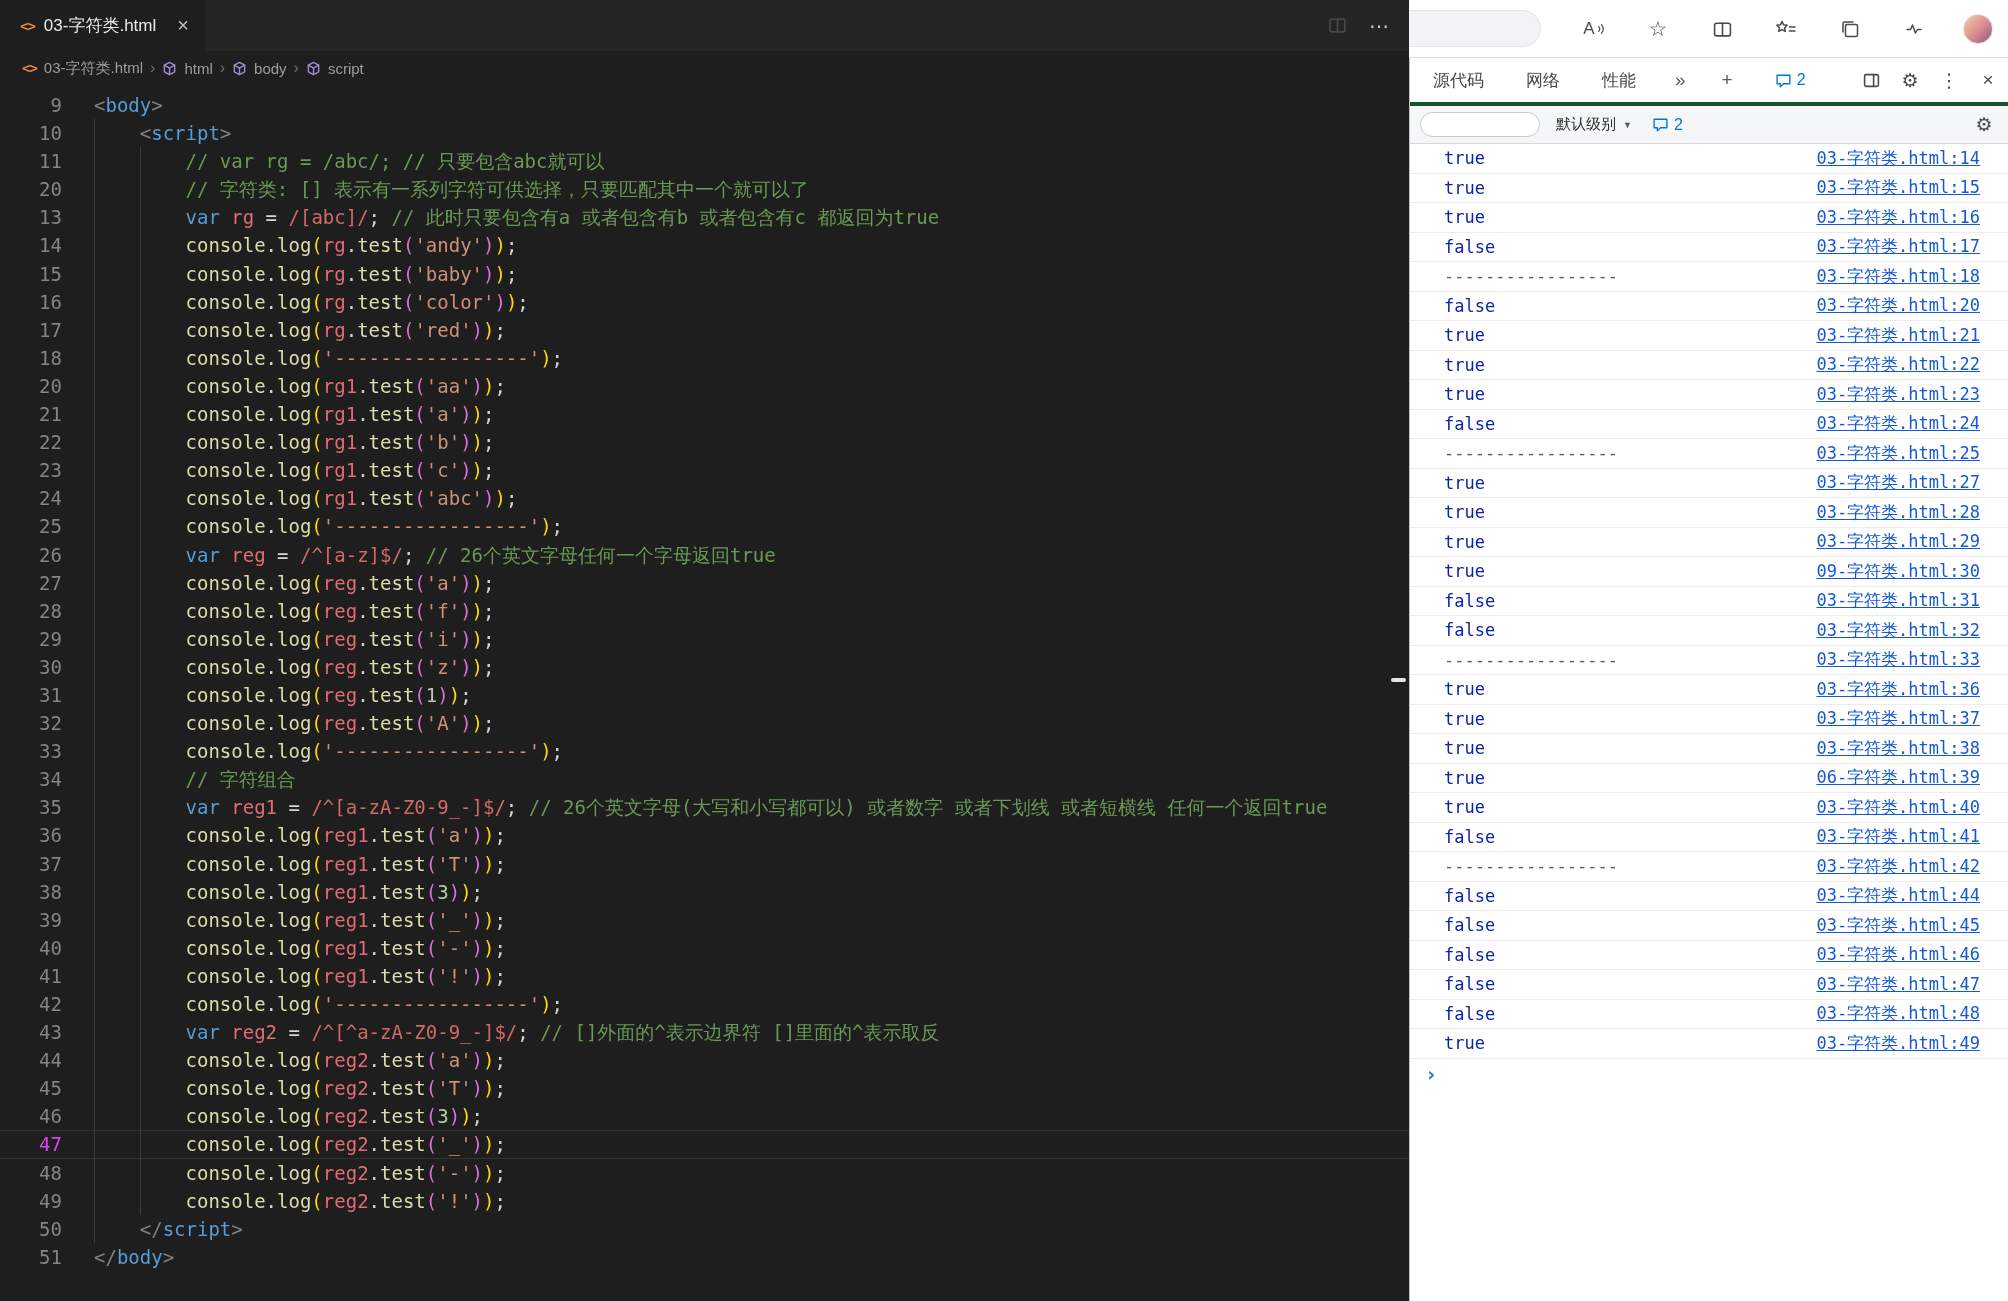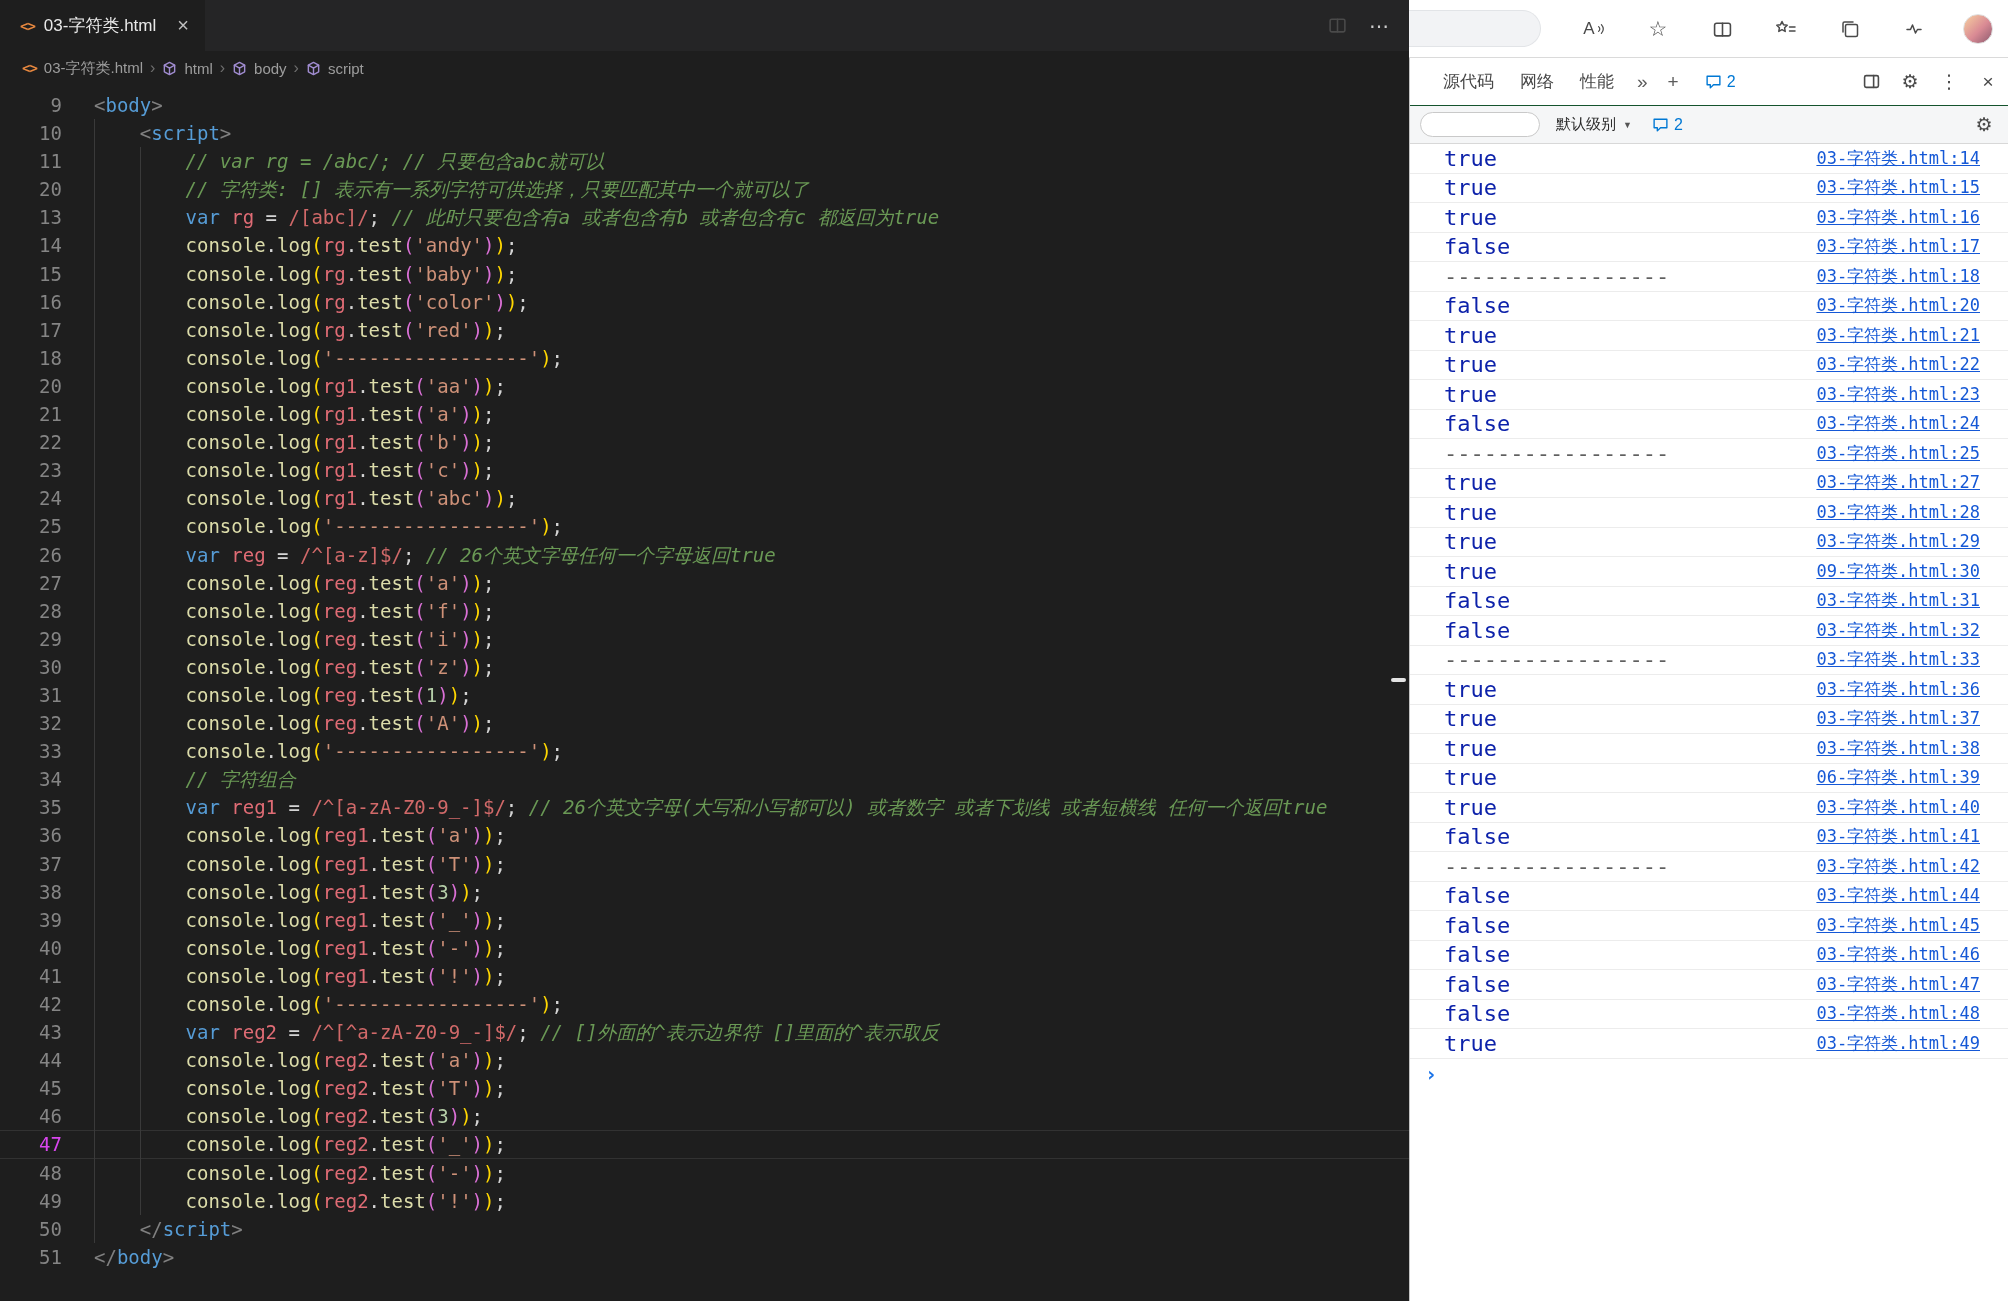--- a/index.html
+++ b/index.html
@@ -25,21 +25,21 @@
   .gut { flex:none; width:62px; text-align:right; color:#858585; user-select:none; }
   .code-line.cur .gut { color:#d946ef; }
   .codetxt { margin-left:32px; }
   .ind { display:inline-block; height:28.1px; vertical-align:top;
          background:repeating-linear-gradient(to right,#3a3a3a 0,#3a3a3a 1px,transparent 1px,transparent 4ch); }
   .tk-kw  { color:var(--c-keyword,#569cd6); }
   .tk-vr  { color:var(--c-variable,#e06c75); }
   .tk-fn  { color:var(--c-function,#dcdcaa); }
   .tk-str { color:var(--c-string,#ce9178); }
   .tk-rgx { color:var(--c-regex,#d16969); }
-  .tk-cmt { color:var(--c-comment,#6a9955);font-style:italic; }
+  .tk-cmt { color:var(--c-comment,#6a9955); }
   .tk-num { color:var(--c-number,#b5cea8); }
   .tk-pun { color:var(--c-punct,#d4d4d4); }
   .tk-tag { color:var(--c-tag,#569cd6); }
   .tk-tagp{ color:var(--c-tag_punct,#808080); }
   .tk-b1  { color:var(--c-bracket1,#ffd700); }
   .tk-b2  { color:var(--c-bracket2,#da70d6); }
   .sash { position:absolute; right:3px; top:678px; width:15px; height:4px; background:#e3e3e3; border-radius:2px; }
 
   
   .browser { width:599px; height:100%; display:flex; flex-direction:column; background:#fff; }
@@ -47,38 +47,38 @@
   .addr-stub { position:absolute; left:0; top:10px; width:132px; height:37px; background:#f2f3f5;
                border:1px solid #e2e4e7; border-left:none; border-radius:0 19px 19px 0; }
   .chrome-icons { position:absolute; left:168px; top:0; height:58px; display:flex; align-items:center; gap:30px; }
   .cicon { width:34px; height:34px; display:flex; align-items:center; justify-content:center; color:#4a4a4a; cursor:pointer; }
   .ra-wrap { display:flex; align-items:center; gap:2px; font-size:17px; color:#4a4a4a; }
   .star-glyph { font-size:21px; }
   .avatar { width:30px; height:30px; border-radius:50%;
             background:linear-gradient(135deg,#f2c49e 10%,#d98a94 55%,#8c5a6e 100%); border:1px solid #e0e0e0; }
 
   .devtools { flex:1; display:flex; flex-direction:column; border-left:1px solid #c4c4c4; background:#fff; overflow:hidden; }
-  .dt-row1 { height:48px; flex:none; display:flex; align-items:center; background:#fff; border-bottom:1px solid #14532d; padding:0 8px 0 20px; }
+  .dt-row1 { height:48px; flex:none; display:flex; align-items:center; background:#fff; border-bottom:4px solid #14532d; padding:0 8px 0 10px;gap:16px; }
   .dt-tab { color:#474747; font-size:17px; padding:0 13px; cursor:pointer; }
   .dt-sym { color:#5c5c5c; font-size:19px; padding:0 10px; cursor:pointer; }
   .issue-badge { display:inline-flex; align-items:center; gap:5px; margin-left:16px;
                  color:var(--c-accent,#0078d4); font-size:16px; cursor:pointer; }
   .dt-actions { margin-left:auto; display:flex; align-items:center; gap:15px; }
   .dt-aicon { width:24px; height:24px; display:flex; align-items:center; justify-content:center; color:#4a4a4a; font-size:19px; cursor:pointer; }
 
   .dt-row2 { height:38px; flex:none; display:flex; align-items:center; gap:16px; background:#f5f6f7;
              border-bottom:1px solid #d8d8d8; padding:0 12px 0 10px; }
   .filter { width:120px; height:25px; border:1px solid #c9c9c9; border-radius:13px; background:#fff; outline:none; padding:0 10px; font-size:14px; }
   .level { display:flex; align-items:center; gap:7px; color:#2b2b2b; font-size:15px; cursor:pointer; }
   .caret { font-size:9px; color:#555; }
   .row2-gear { margin-left:auto; }
 
   .console { flex:1; background:#fff; overflow:hidden; font-family:"DejaVu Sans Mono", monospace; }
   .crow { height:29.5px; display:flex; align-items:center; padding:0 28px 0 34px; border-bottom:1px solid #ececec; }
-  .cval { font-size:22px; }
+  .cval { font-size:17px; }
   .cval.bool { color:var(--c-bool,#0d22aa); }
   .cval.str  { color:#5f5f5f; }
   .clink { margin-left:auto; color:var(--c-link,#1558d6); text-decoration:underline; font-size:17px; cursor:pointer; }
   .prompt { height:30px; display:flex; align-items:center; padding-left:15px; }
   .prompt-chev { color:#1a73e8; font-size:20px; font-weight:bold; }
 
   svg.lineicon { fill:none; stroke:currentColor; stroke-width:1.5; stroke-linecap:round; stroke-linejoin:round; }
 </style>
 </head>
 <body>

